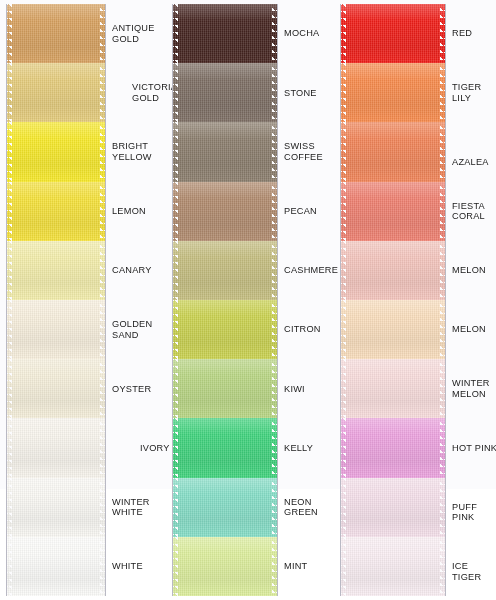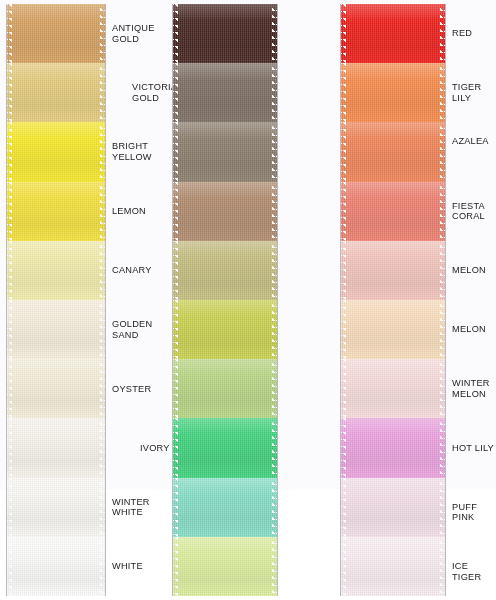--- a/index.html
+++ b/index.html
@@ -189,20 +189,34 @@
           <span class="sheen"></span>
         </div>
         <div class="swatch" title="NEON
 GREEN" style="height: 59.2px; background: rgb(133, 221, 198);">
           <span class="sheen"></span>
         </div>
         <div class="swatch" title="MINT" style="height: 59.2px; background: rgb(220, 237, 156);">
           <span class="sheen"></span>
         </div>
       </div>
+    <div class="labels">
+        <div class="label" style="top: 24.3px;">MOCHA</div>
+        <div class="label" style="top: 83.5px;">STONE</div>
+        <div class="label" style="top: 137.4px;">SWISS
+COFFEE</div>
+        <div class="label" style="top: 201.9px;">PECAN</div>
+        <div class="label" style="top: 261.1px;">CASHMERE</div>
+        <div class="label" style="top: 320.3px;">CITRON</div>
+        <div class="label" style="top: 379.5px;">KIWI</div>
+        <div class="label" style="top: 438.7px;">KELLY</div>
+        <div class="label" style="top: 492.6px;">NEON
+GREEN</div>
+        <div class="label" style="top: 557.1px;">MINT</div>
+      </div>
   </div>
 
   <div class="column col-2">
     <div class="swatch-stack">
         <div class="swatch" title="RED" style="height: 59.2px; background: rgb(238, 29, 24);">
           <span class="sheen"></span>
         </div>
         <div class="swatch" title="TIGER
 LILY" style="height: 59.2px; background: rgb(246, 138, 76);">
           <span class="sheen"></span>
@@ -231,26 +245,26 @@
           <span class="sheen"></span>
         </div>
         <div class="swatch" title="ICE PINK" style="height: 59.2px; background: rgb(249, 237, 242);">
           <span class="sheen"></span>
         </div>
       </div>
     <div class="labels">
         <div class="label" style="top: 24.3px;">RED</div>
         <div class="label" style="top: 78.2px;">TIGER
 LILY</div>
-        <div class="label" style="top: 132px; text-align: right;">AZALEA</div>
+        <div class="label" style="top: 153px; text-align: right;">AZALEA</div>
         <div class="label" style="top: 196.6px;">FIESTA
 CORAL</div>
         <div class="label" style="top: 261.1px;">MELON</div>
         <div class="label" style="top: 320.3px;">MELON</div>
         <div class="label" style="top: 374.2px;">WINTER
 MELON</div>
-        <div class="label" style="top: 438.7px;">HOT LILY</div>
+        <div class="label" style="top: 438.7px;">HOT PINK</div>
         <div class="label" style="top: 497.9px;">PUFF PINK</div>
         <div class="label" style="top: 557.1px;">ICE TIGER</div>
       </div>
   </div>
 
 </div>
 
 </body></html>

